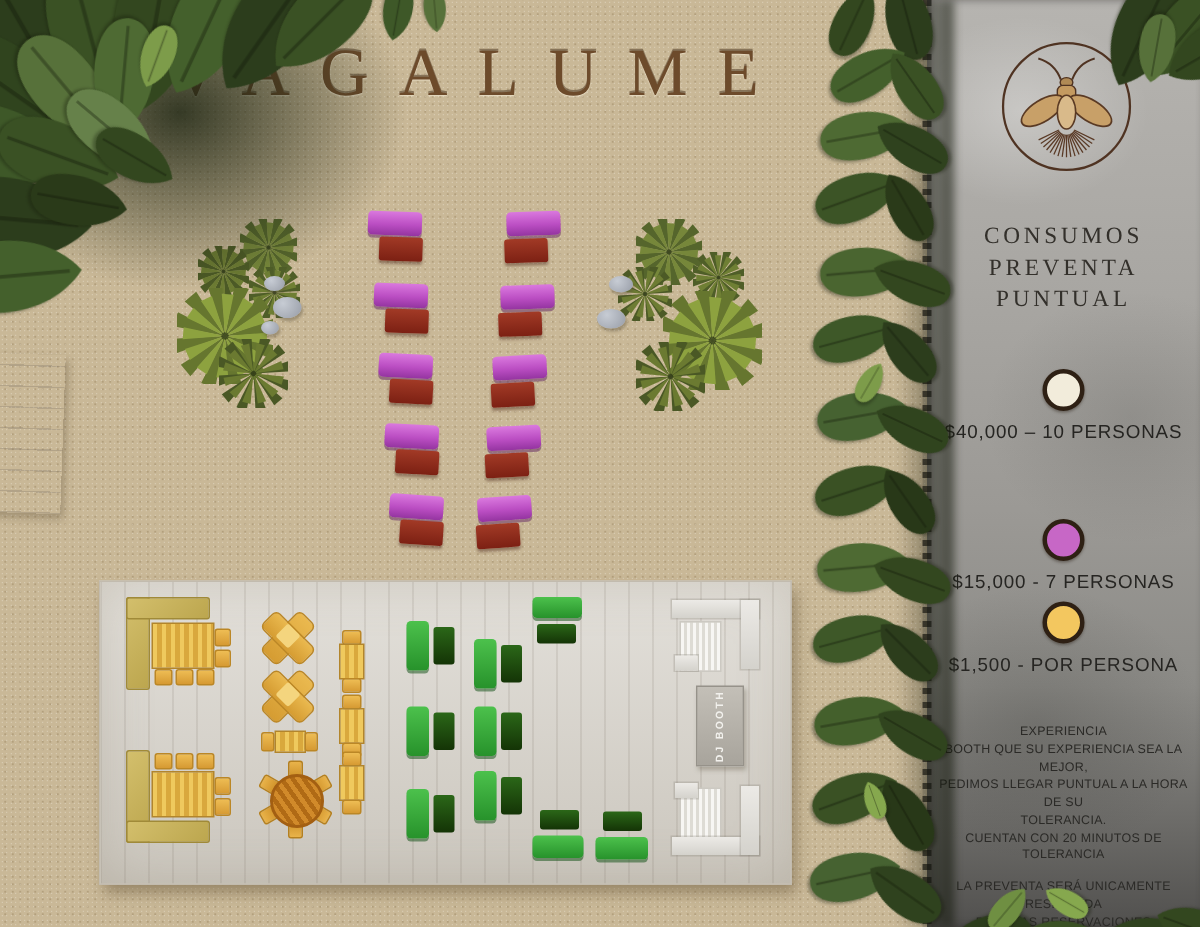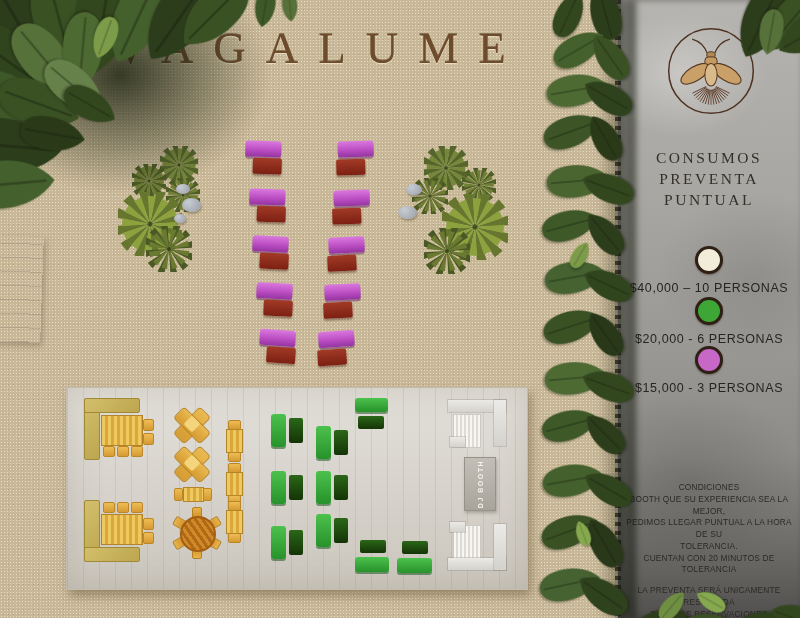--- a/index.html
+++ b/index.html
@@ -400,31 +400,31 @@
   <div class="sb-heading">
     <div>CONSUMOS</div>
     <div>PREVENTA</div>
     <div>PUNTUAL</div>
   </div>
 
   <div class="legend-item" style="top:246px">
     <div class="dot" style="background: rgb(242, 236, 219);"></div>
     <div class="legend-label">$40,000 – 10 PERSONAS</div>
   </div>
-  <div class="legend-item" style="top:297px">
-    <div class="dot" style="background: rgb(62, 166, 54);"></div>
-    <div class="legend-label">$20,000 - 6 PERSONAS</div>
-  </div>
   <div class="legend-item" style="top:346px">
     <div class="dot" style="background: rgb(199, 103, 198);"></div>
-    <div class="legend-label">$15,000 - 3 PERSONAS</div>
+    <div class="legend-label">$15,000 - 7 PERSONAS</div>
+  </div>
+  <div class="legend-item" style="top:401px">
+    <div class="dot" style="background: rgb(243, 199, 95);"></div>
+    <div class="legend-label">$1,500 - POR PERSONA</div>
   </div>
 
   <div class="conds">
-    <div>CONDICIONES</div>
+    <div>EXPERIENCIA</div>
     <div>BOOTH QUE SU EXPERIENCIA SEA LA MEJOR,</div>
     <div>PEDIMOS LLEGAR PUNTUAL A LA HORA DE SU</div>
     <div>TOLERANCIA.</div>
     <div>CUENTAN CON 20 MINUTOS DE TOLERANCIA</div>
     <div class="gap"></div>
     <div>LA PREVENTA SERÁ UNICAMENTE RESPETADA</div>
     <div>PARA LAS RESERVACIONES PREPAGADAS.</div>
 
   </div>
 

